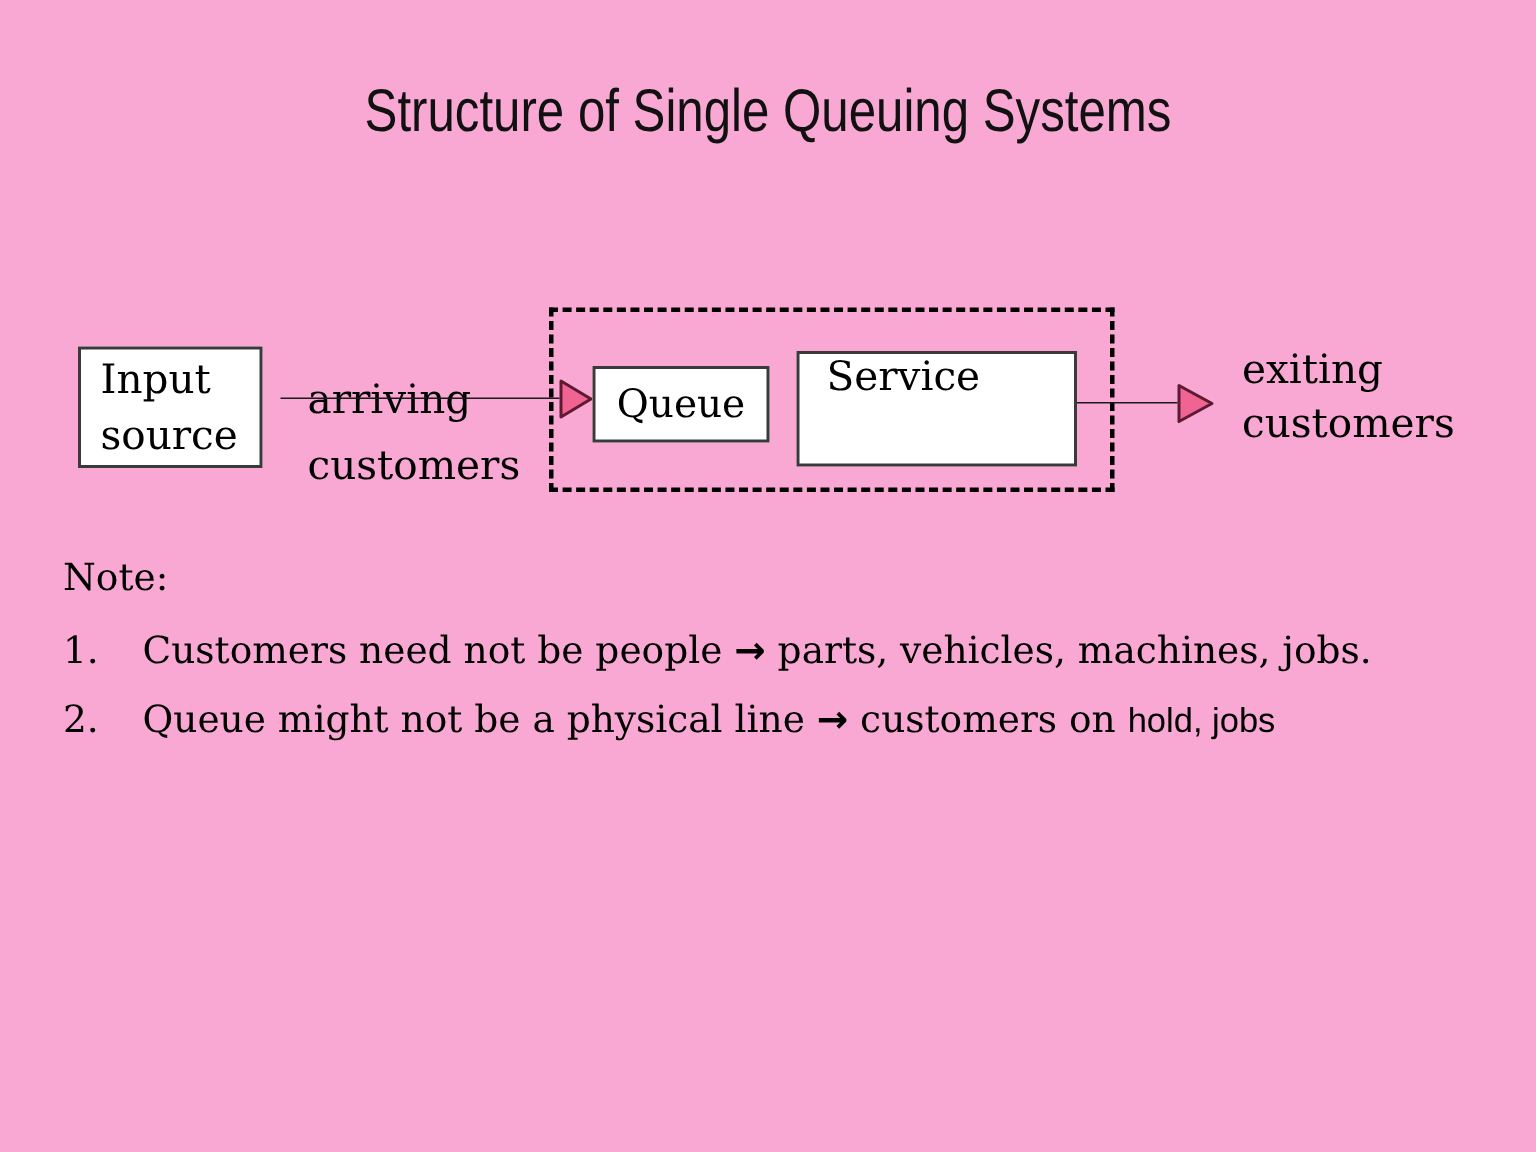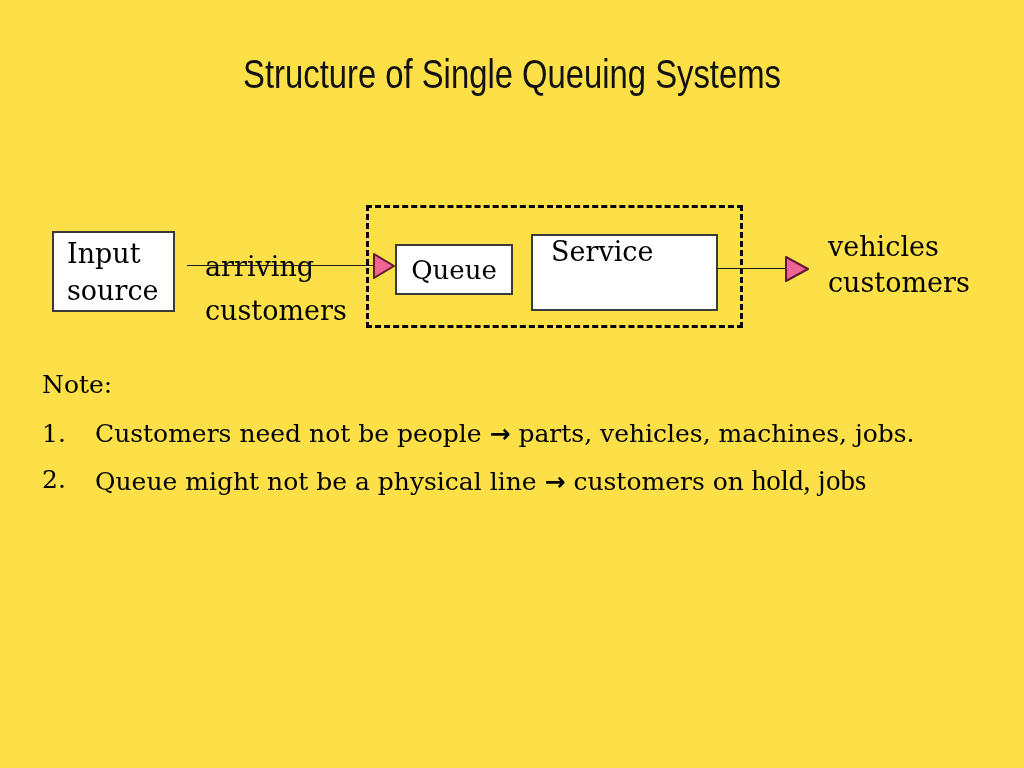--- a/index.html
+++ b/index.html
@@ -1,19 +1,19 @@
 <!DOCTYPE html>
 <html><head>
 <meta charset="utf-8">
 <style>
   html,body{margin:0;padding:0;background:#ffffff;}
   .slide{
     position:relative;
     width:1024px;height:768px;
-    background:#fde047;
+    background:#f9a8d4;
     overflow:hidden;
     font-family:"DejaVu Serif", serif;
     color:#000;
   }
   
   .title{
     position:absolute;top:52px;left:0;width:1024px;
     text-align:center;
     font-family:"Liberation Sans", sans-serif;
     font-size:40px;font-weight:500;
@@ -68,22 +68,22 @@
   }
   .note-item .num{width:53px;flex:0 0 53px;}
   .note-item .txt{flex:1;}
   .item-1{margin-top:18px;}
   .item-2{margin-top:14px;}
   .arrow-glyph{
     font-family:"DejaVu Sans", sans-serif;
     font-weight:bold;
   }
   .sans{
-    font-family:Liberation Serif, serif;
-    font-size:29px;
+    font-family:Liberation Sans, sans-serif;
+    font-size:23px;
     margin-top:36px;
   }
 </style>
 </head>
 <body>
 
 <div class="slide">
 
   <div class="title">Structure of Single Queuing Systems</div>
 
@@ -111,21 +111,21 @@
   <div class="box service-box">
     <span>Service</span>
   </div>
 
   <div class="flow-line line-exiting"></div>
   <svg class="arrowhead ah2" width="26" height="30" viewBox="0 0 26 30">
     <polygon points="2,3 24,15 2,27" stroke-width="2" stroke-linejoin="round" fill="#ef6492" stroke="#5d1a30"></polygon>
   </svg>
 
   <div class="flow-label label-exiting">
-    <div>vehicles</div>
+    <div>exiting</div>
     <div>customers</div>
   </div>
 
   <div class="notes">
     <div class="note-heading">Note:</div>
 
     <div class="note-item item-1">
       <span class="num">1.</span>
       <span class="txt"><span>Customers need not be people </span><span class="arrow-glyph">→</span><span> parts, vehicles, machines, jobs.</span></span>
     </div>

